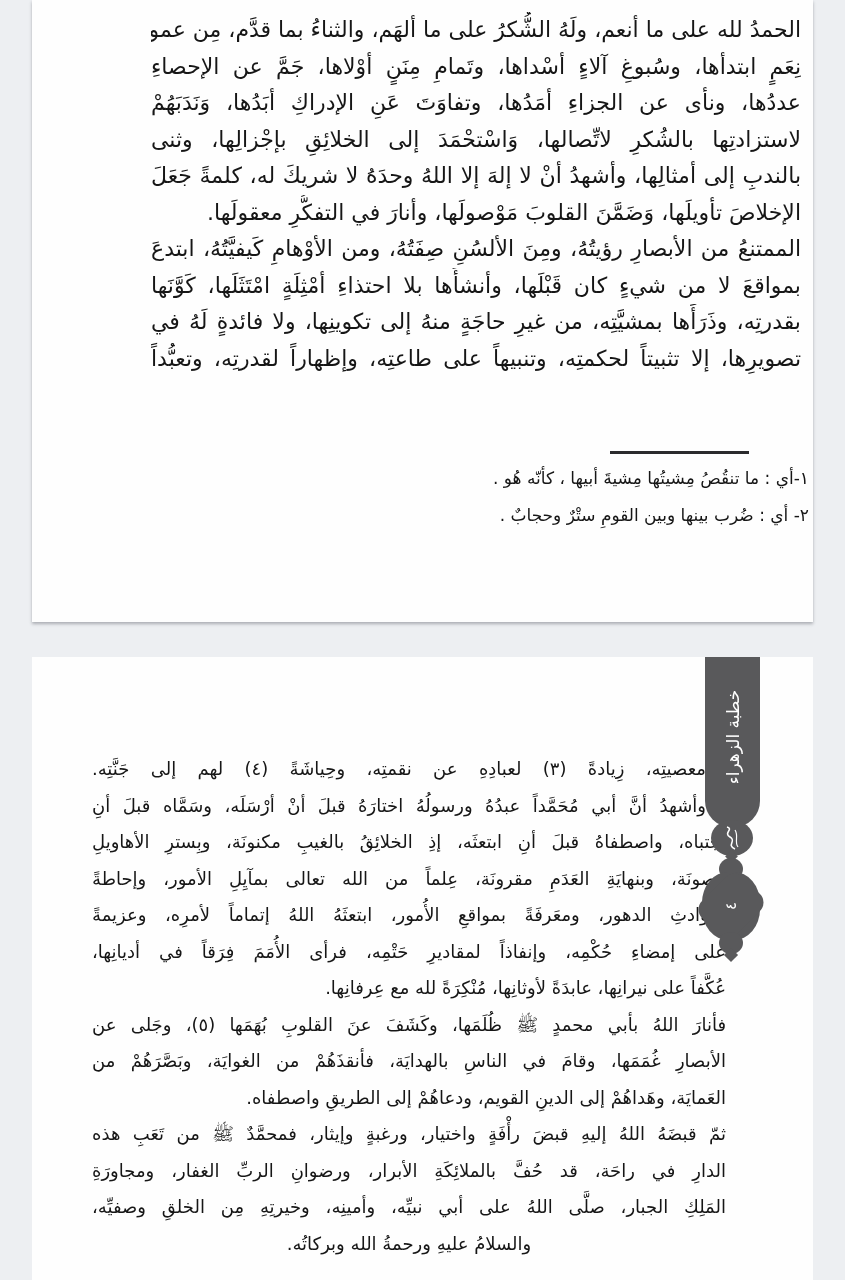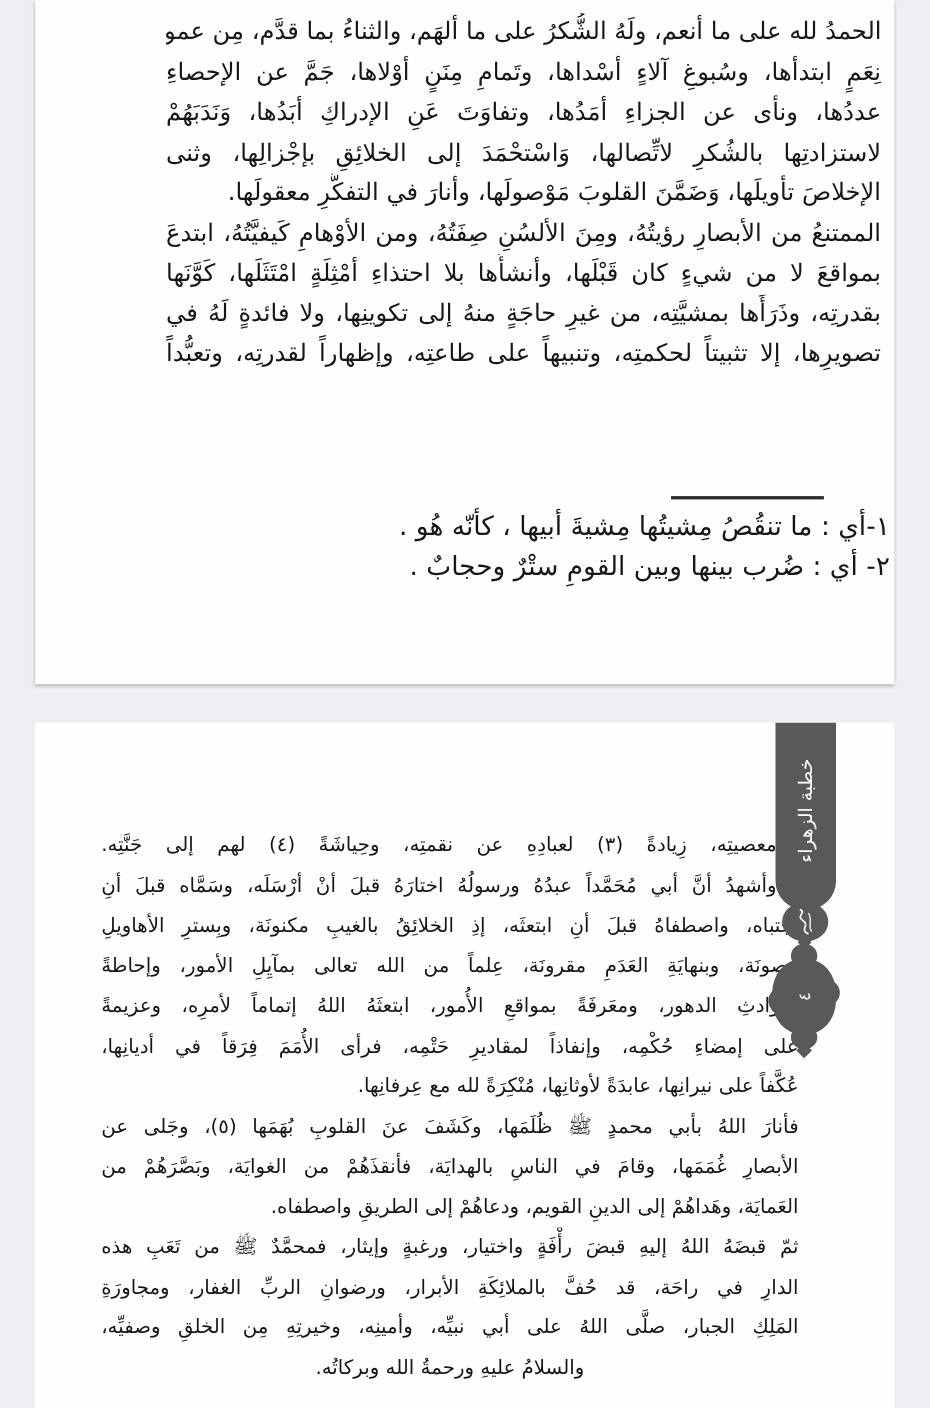--- a/index.html
+++ b/index.html
@@ -20,21 +20,21 @@
     overflow:hidden;white-space:nowrap;height:36.5px;line-height:36.5px;
   }
   .textblock .ln.pend{text-align:right;text-align-last:right;}
   .textblock .ln.center{text-align:center;text-align-last:center;}
   .toptext{right:44px;top:12px;width:650px;font-size:22px;}
   .bottomtext{right:119px;top:751px;width:634px;font-size:18px;}
   .bottomtext .ln.tabpad{padding-left:0;padding-right:20px;}
 
   
   .fnsep{position:absolute;right:96px;top:451px;width:139px;height:3px;background:#2b2b2d;}
-  .footnotes{position:absolute;right:36px;top:460px;width:620px;direction:rtl;font-size:24px;line-height:37px;text-align:right;}
+  .footnotes{position:absolute;right:36px;top:460px;width:620px;direction:rtl;font-size:17px;line-height:37px;text-align:right;}
 
   
   .tab{position:absolute;left:705px;top:657px;width:55px;height:170px;background:#59595b;border-radius:0 0 26px 26px;}
   .tab-label{
     position:absolute;top:47%;left:50%;
     transform:translate(-50%,-50%) rotate(-90deg);
     white-space:nowrap;color:#ffffff;font-size:17px;letter-spacing:.5px;direction:rtl;
   }
   .tab-seal{position:absolute;left:711px;top:820px;width:42px;height:36px;background:#59595b;border-radius:50%;}
   .tab-seal svg{position:absolute;left:8px;top:9px;transform:rotate(-90deg);}
@@ -57,20 +57,21 @@
 <body>
 
 <div class="page page-top">
 </div>
 
 <div class="textblock toptext" dir="rtl">
   <div class="ln">الحمدُ لله على ما أنعم، ولَهُ الشُّكرُ على ما ألهَم، والثناءُ بما قدَّم، مِن عمومِ</div>
   <div class="ln">نِعَمٍ ابتدأها، وسُبوغِ آلاءٍ أسْداها، وتَمامِ مِنَنٍ أوْلاها، جَمَّ عن الإحصاءِ</div>
   <div class="ln">عددُها، ونأى عن الجزاءِ أمَدُها، وتفاوَتَ عَنِ الإدراكِ أبَدُها، وَنَدَبَهُمْ</div>
   <div class="ln">لاستزادتِها بالشُكرِ لاتِّصالها، وَاسْتحْمَدَ إلى الخلائِقِ بإجْزالِها، وثنى</div>
+  <div class="ln">بالندبِ إلى أمثالِها، وأشهدُ أنْ لا إلهَ إلا اللهُ وحدَهُ لا شريكَ له، كلمةً جَعَلَ</div>
   <div class="ln pend">الإخلاصَ تأويلَها، وَضَمَّنَ القلوبَ مَوْصولَها، وأنارَ في التفكُّرِ معقولَها.</div>
   <div class="ln">الممتنعُ من الأبصارِ رؤيتُهُ، ومِنَ الألسُنِ صِفَتُهُ، ومن الأوْهامِ كَيفيَّتُهُ، ابتدعَ</div>
   <div class="ln">بمواقعَ لا من شيءٍ كان قَبْلَها، وأنشأَها بلا احتذاءِ أمْثِلَةٍ امْتَثَلَها، كَوَّنَها</div>
   <div class="ln">بقدرتِه، وذَرَأَها بمشيَّتِه، من غيرِ حاجَةٍ منهُ إلى تكوينِها، ولا فائدةٍ لَهُ في</div>
   <div class="ln">تصويرِها، إلا تثبيتاً لحكمتِه، وتنبيهاً على طاعتِه، وإظهاراً لقدرتِه، وتعبُّداً</div>
 </div>
 
 <div class="fnsep"></div>
 <div class="footnotes" dir="rtl">
   <div>١-أي : ما تنقُصُ مِشيتُها مِشيةَ أبيها ، كأنّه هُو .</div>

